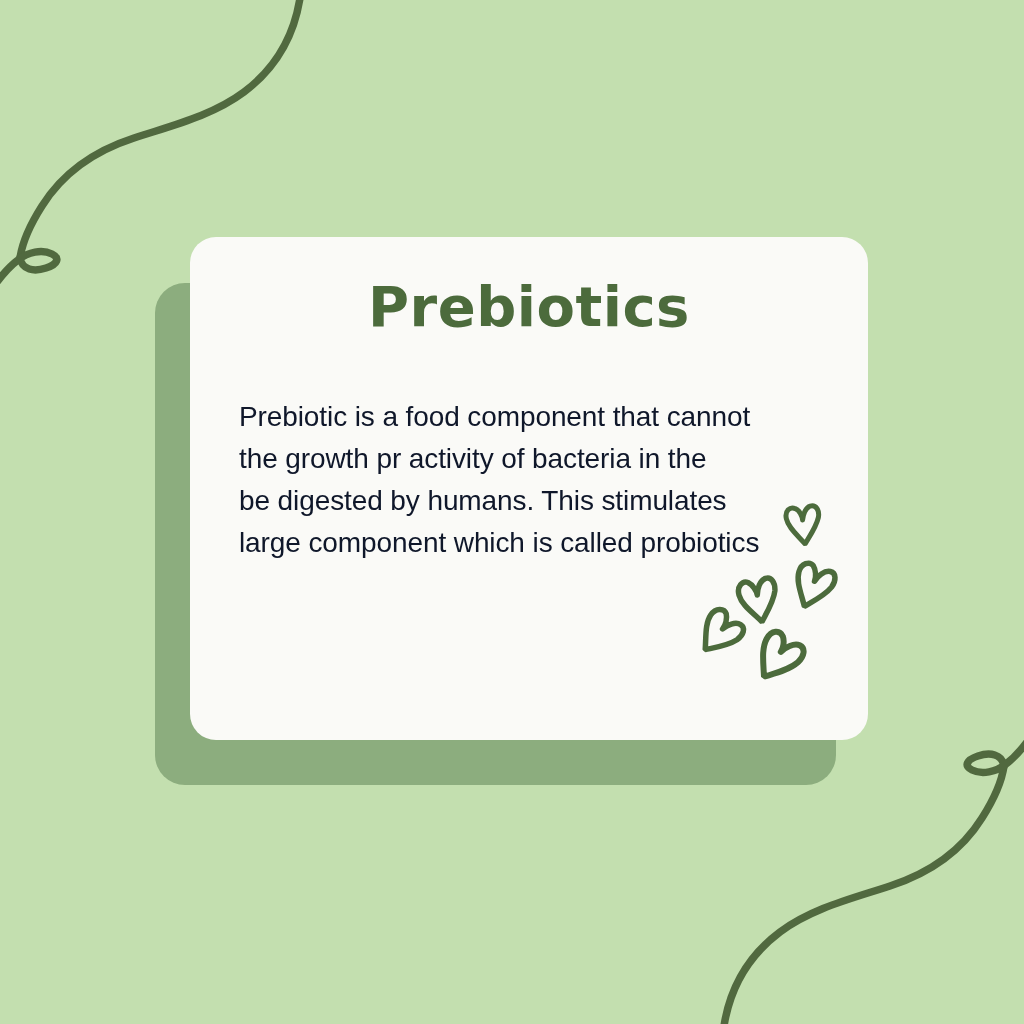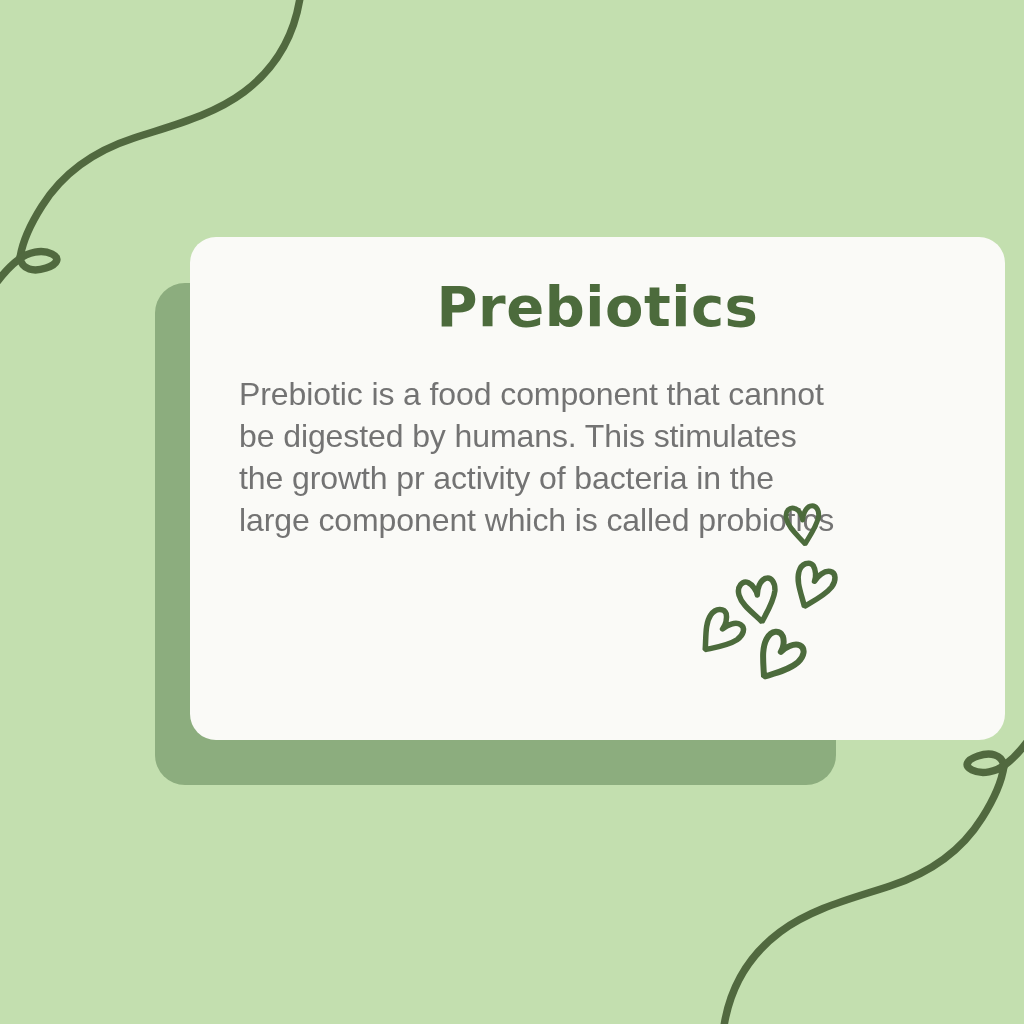--- a/index.html
+++ b/index.html
@@ -46,21 +46,21 @@
     top: 283px;
     width: 681px;
     height: 502px;
     background: #8CAD7E;
     border-radius: 30px;
   }
   #card {
     position: absolute;
     left: 190px;
     top: 237px;
-    width: 815px;
+    width: 678px;
     height: 503px;
     background: #FAFAF7;
     border-radius: 26px;
     overflow: hidden;
   }
 
   
   #card-title {
     position: absolute;
     left: 0;
@@ -70,27 +70,27 @@
     font-family: "DejaVu Sans", sans-serif;
     font-size: 56px;
     font-weight: bold;
     letter-spacing: 0.5px;
     color: #4C6B3C;
     line-height: 1;
   }
   #card-body {
     position: absolute;
     left: 49px;
-    top: 136px;
+    top: 159px;
     width: 590px;
     font-family: "Liberation Sans", sans-serif;
-    font-size: 32px;
+    font-size: 28px;
     font-weight: 400;
     line-height: 42px;
-    color: #737373;
+    color: #0f172a;
     letter-spacing: -0.1px;
   }
   #card-body .body-line {
     display: block;
     white-space: nowrap;
   }
 
   
   #hearts {
     position: absolute;
@@ -136,22 +136,22 @@
   </svg>
 
   <div id="card-shadow"></div>
 
   <div id="card">
 
     <div id="card-title">Prebiotics</div>
 
     <div id="card-body">
       <span class="body-line">Prebiotic is a food component that cannot</span>
+      <span class="body-line">the growth pr activity of bacteria in the</span>
       <span class="body-line">be digested by humans. This stimulates</span>
-      <span class="body-line">the growth pr activity of bacteria in the</span>
       <span class="body-line">large component which is called probiotics</span>
     </div>
 
     <div id="hearts">
 
       <svg class="heart" style="left:78px; top:0px; width:40px; height:44px; transform:rotate(-6deg);" viewBox="0 0 40 44">
         <path d="M20 42 C 13 32, 5 24, 4 15 C 3 7, 9 3, 14 6 C 18 8, 20 14, 20 18
                  C 21 13, 24 6, 29 5 C 35 4, 38 10, 36 17 C 33 26, 26 34, 20 42 Z" fill="none" stroke="#4C6B3C" stroke-width="5" stroke-linecap="round" stroke-linejoin="round"></path>
       </svg>
 

